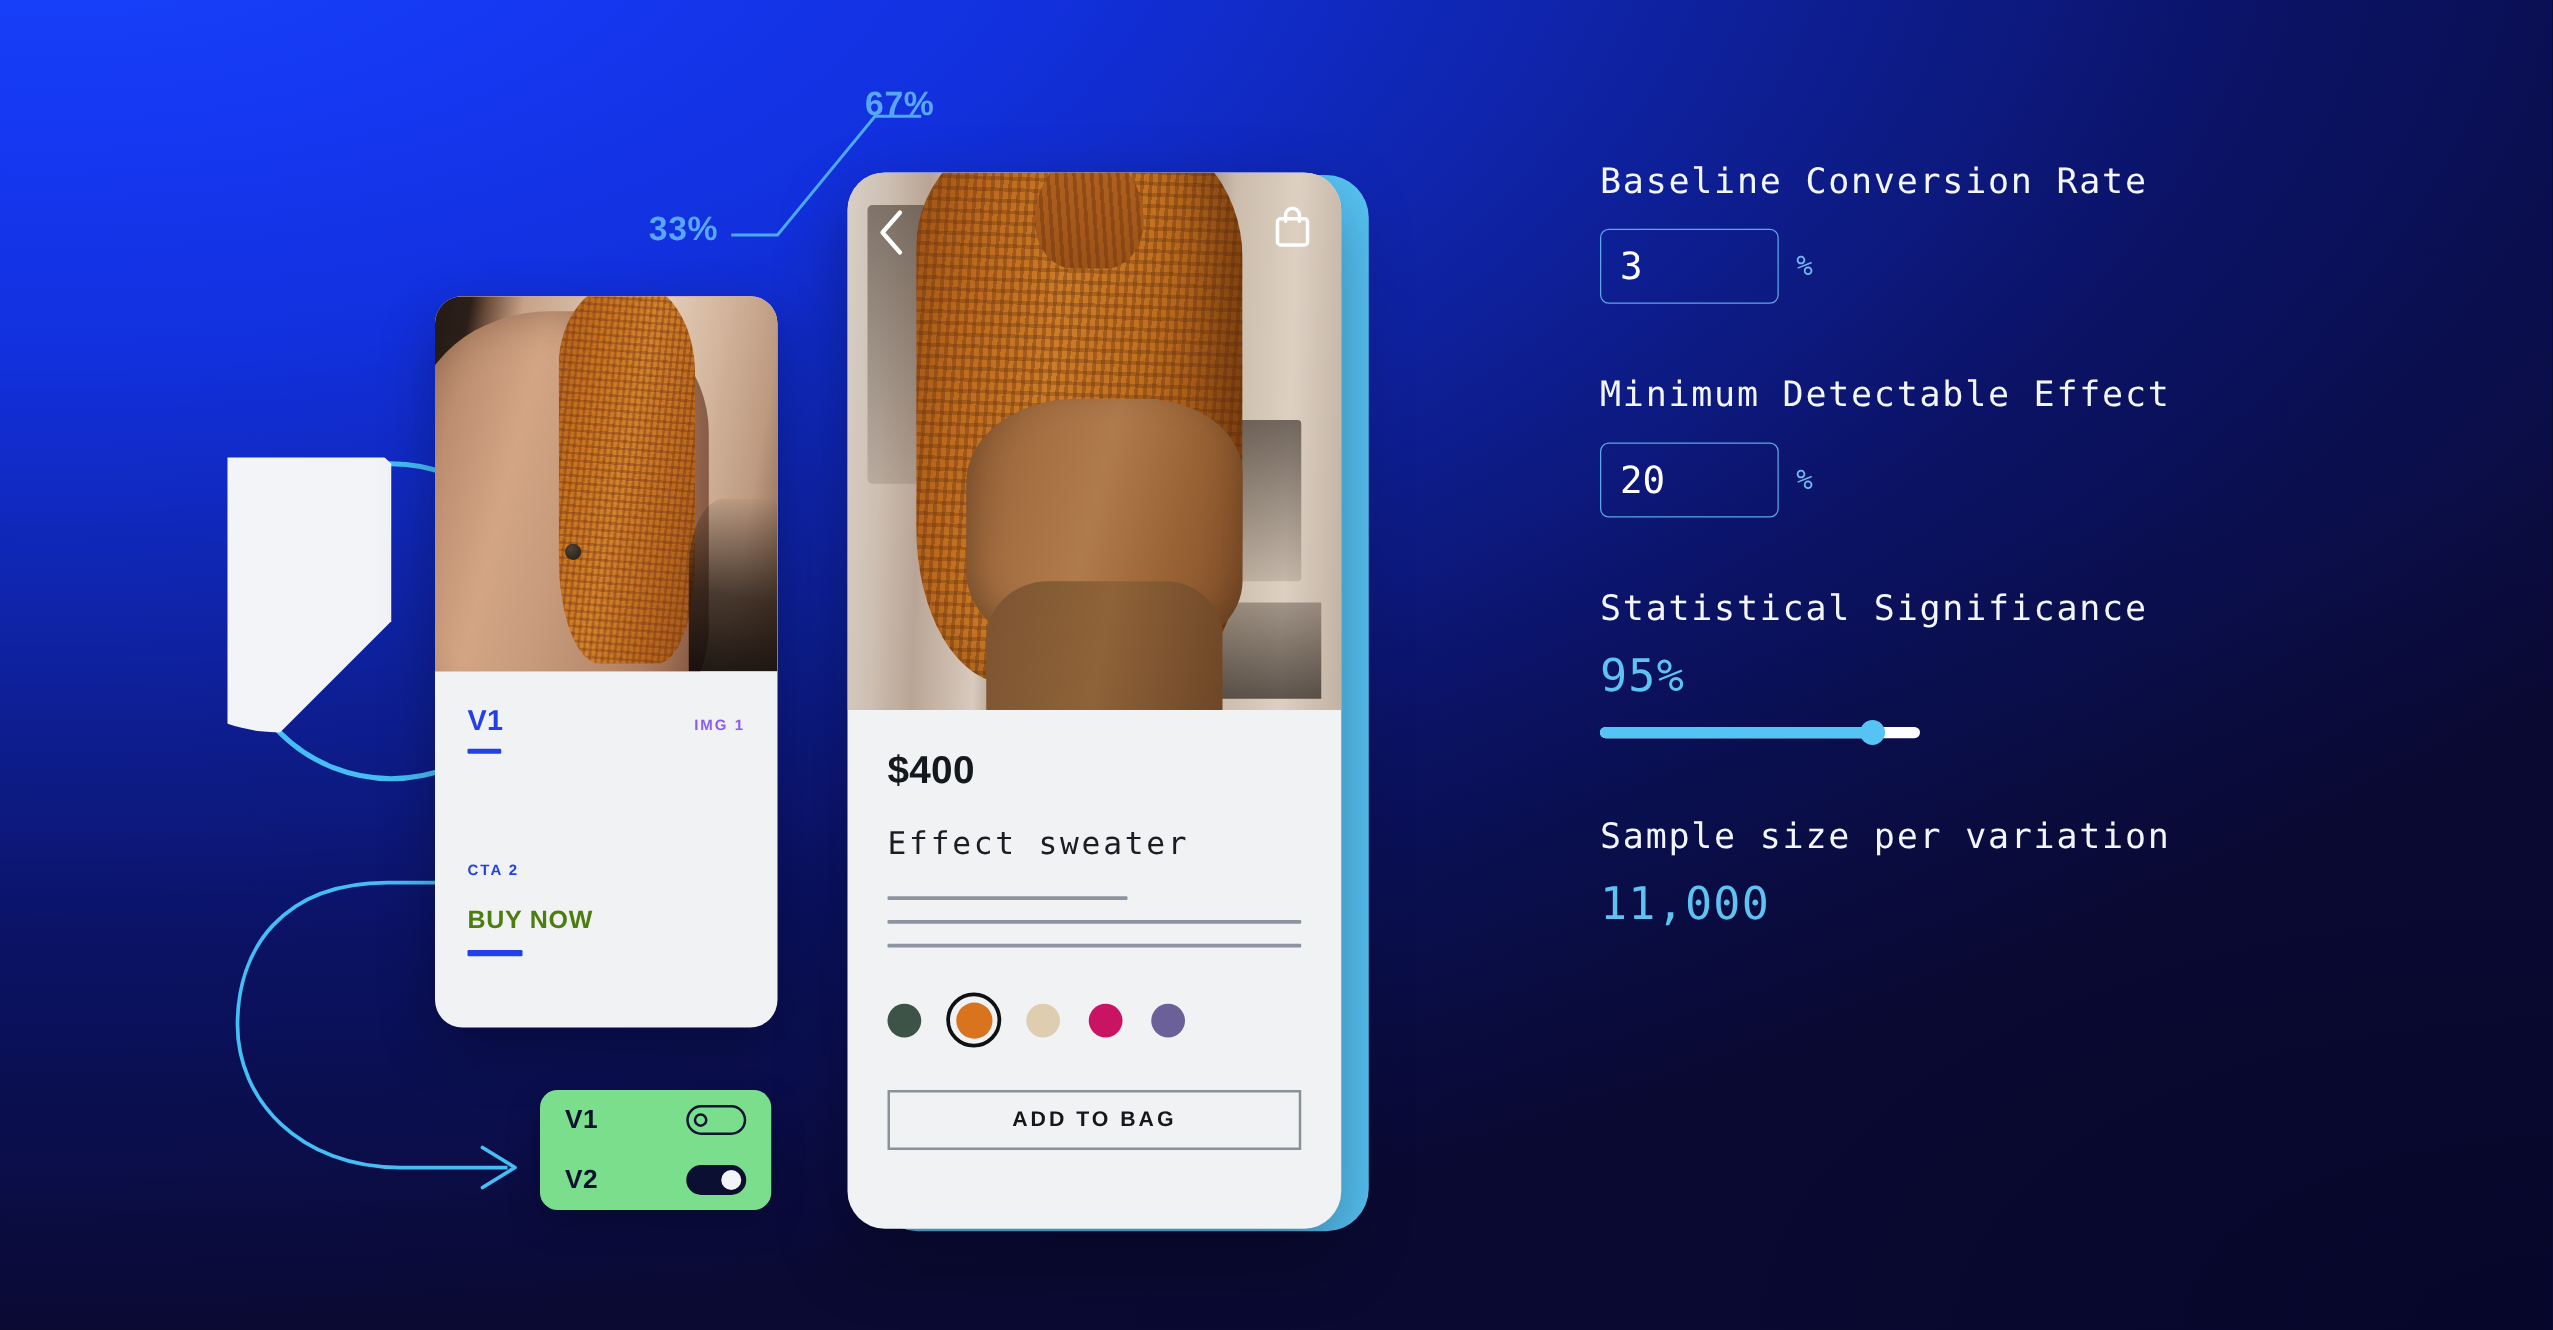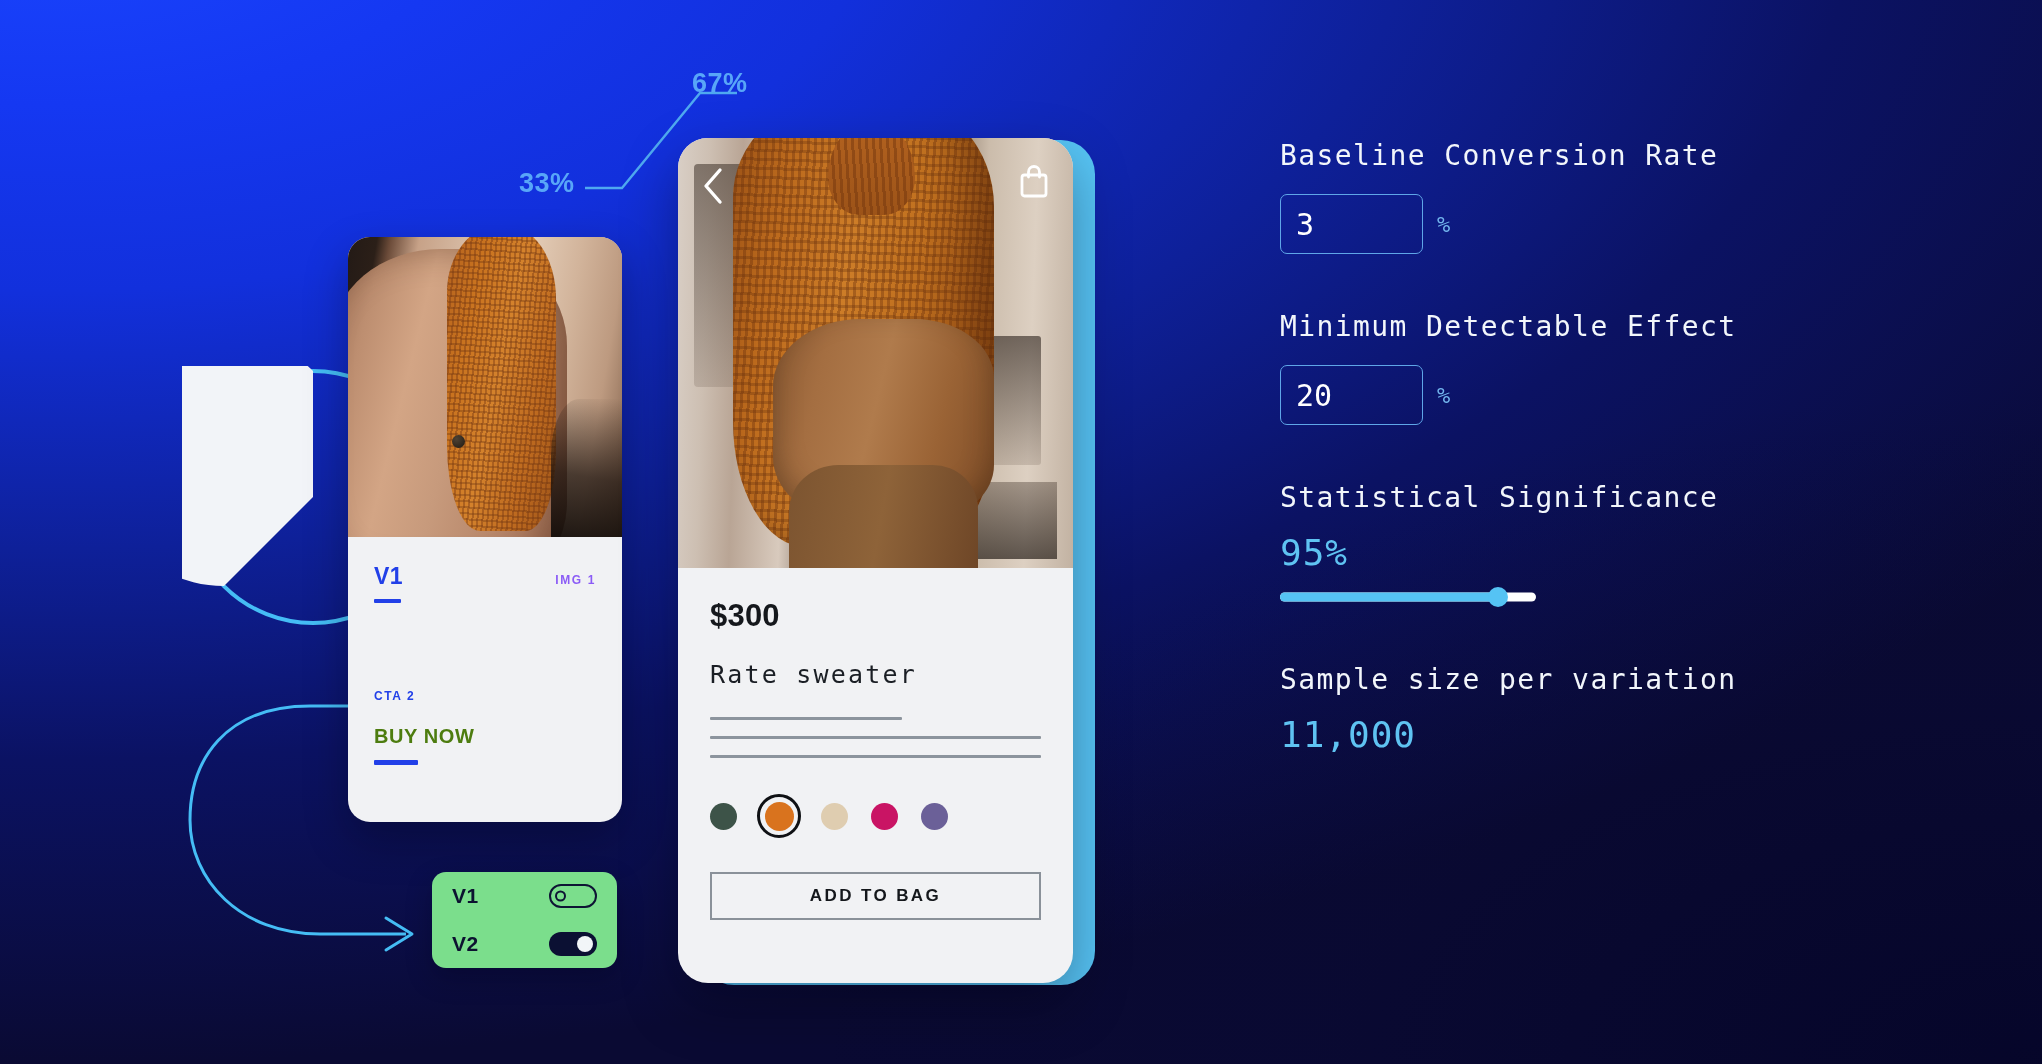--- a/index.html
+++ b/index.html
@@ -368,21 +368,21 @@
     color: #14171B;
     font-size: 17px;
     font-weight: 700;
     letter-spacing: 2.4px;
     cursor: pointer;
   }
 
   
   .panel {
     position: absolute;
-    left: 1280px; top: 139px;
+    left: 1280px; top: 128px;
     width: 680px;
     z-index: 5;
     font-family: "DejaVu Sans Mono", monospace;
   }
   .field-label {
     color: #F2F6FB;
     font-size: 28px;
     letter-spacing: 1.4px;
     white-space: nowrap;
   }
@@ -530,22 +530,22 @@
 
       <span class="icon-bag">
         <svg width="30" height="34" viewBox="0 0 30 34" fill="none">
           <rect x="3" y="11" width="24" height="21" rx="2.5" stroke="#FFFFFF" stroke-width="2.8"></rect>
           <path d="M9.5 13 V8 a5.5 5.5 0 0 1 11 0 V13" stroke="#FFFFFF" stroke-width="2.8" stroke-linecap="round"></path>
         </svg>
       </span>
     </div>
 
     <div class="phone-body">
-      <div class="price">$300</div>
-      <div class="product-name">Rate sweater</div>
+      <div class="price">$400</div>
+      <div class="product-name">Effect sweater</div>
 
       <div class="placeholder-lines">
         <div class="ph-line short"></div>
         <div class="ph-line full"></div>
         <div class="ph-line full"></div>
       </div>
 
       <div class="swatches">
         <span class="sw" style="background:#3D5348"></span>
         <span class="sw-sel">

